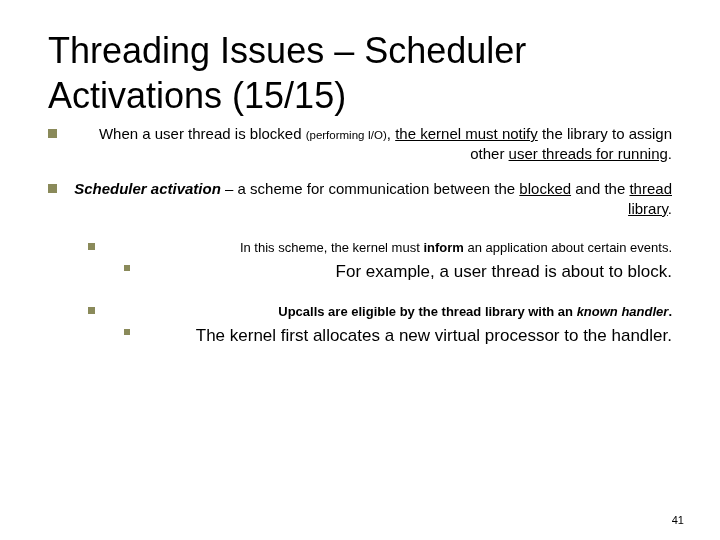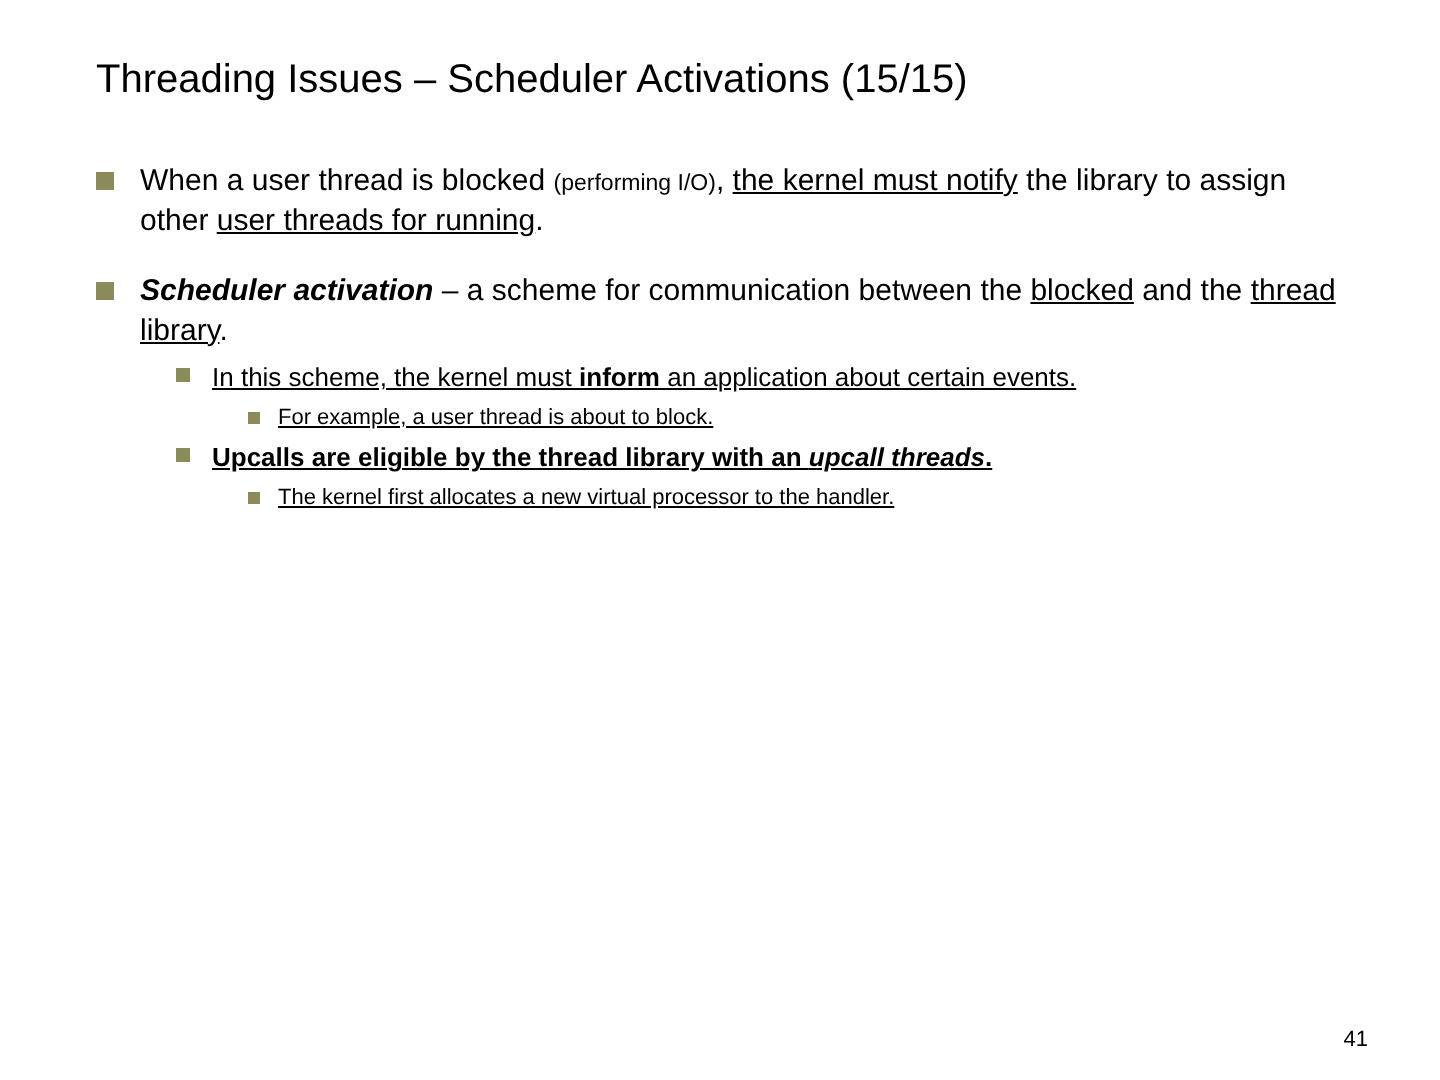--- a/index.html
+++ b/index.html
@@ -6,61 +6,61 @@
   body {
     width: 720px;
     height: 540px;
     background: #ffffff;
     font-family: Arial, Helvetica, sans-serif;
     padding: 28px 48px 20px 48px;
     position: relative;
     color: #000;
   }
   .title {
-    font-size: 20px;
+    font-size: 36px;
     font-weight: 400;
     line-height: 1.25;
-    margin-bottom: 28px;
+    margin-bottom: 6px;
   }
   ul { list-style: none; }
   .lvl1 > li {
     position: relative;
     padding-left: 22px;
     font-size: 15px;
     line-height: 1.35;
     margin-bottom: 14px;
+    text-align: right;
   }
   .lvl1 > li::before {
     content: "";
     position: absolute;
     left: 0; top: 5px;
     width: 9px; height: 9px;
     background: #8a8a5a;
   }
   .lvl2 > li {
     position: relative;
     padding-left: 18px;
     font-size: 13px;
     line-height: 1.35;
-    margin-top: 4px;
+    margin-top: 20px;
     margin-bottom: 4px;
-    text-decoration: underline;
   }
   .lvl2 > li::before {
     content: "";
     position: absolute;
     left: 0; top: 4px;
     width: 7px; height: 7px;
     background: #8a8a5a;
   }
   .lvl2 { margin-left: 18px; }
   .lvl3 > li {
     position: relative;
     padding-left: 15px;
-    font-size: 11px;
+    font-size: 17px;
     line-height: 1.35;
     margin-top: 4px;
   }
   .lvl3 > li::before {
     content: "";
     position: absolute;
     left: 0; top: 4px;
     width: 6px; height: 6px;
     background: #8a8a5a;
   }
@@ -89,21 +89,21 @@
   <li>
     <span class="b i">Scheduler activation</span><span> – a scheme for communication between the </span><span class="u">blocked</span><span> and the </span><span class="u">thread library</span><span>.</span>
     <ul class="lvl2">
       <li>
         <span>In this scheme, the kernel must </span><span class="b">inform</span><span> an application about certain events.</span>
         <ul class="lvl3">
           <li>For example, a user thread is about to block.</li>
         </ul>
       </li>
       <li>
-        <span class="b">Upcalls are eligible by the thread library with an </span><span class="b i">upcall threads</span><span class="b">.</span>
+        <span class="b">Upcalls are eligible by the thread library with an </span><span class="b i">known handler</span><span class="b">.</span>
         <ul class="lvl3">
           <li>The kernel first allocates a new virtual processor to the handler.</li>
         </ul>
       </li>
     </ul>
   </li>
 </ul>
 
 <div class="pagenum">41</div>
 

